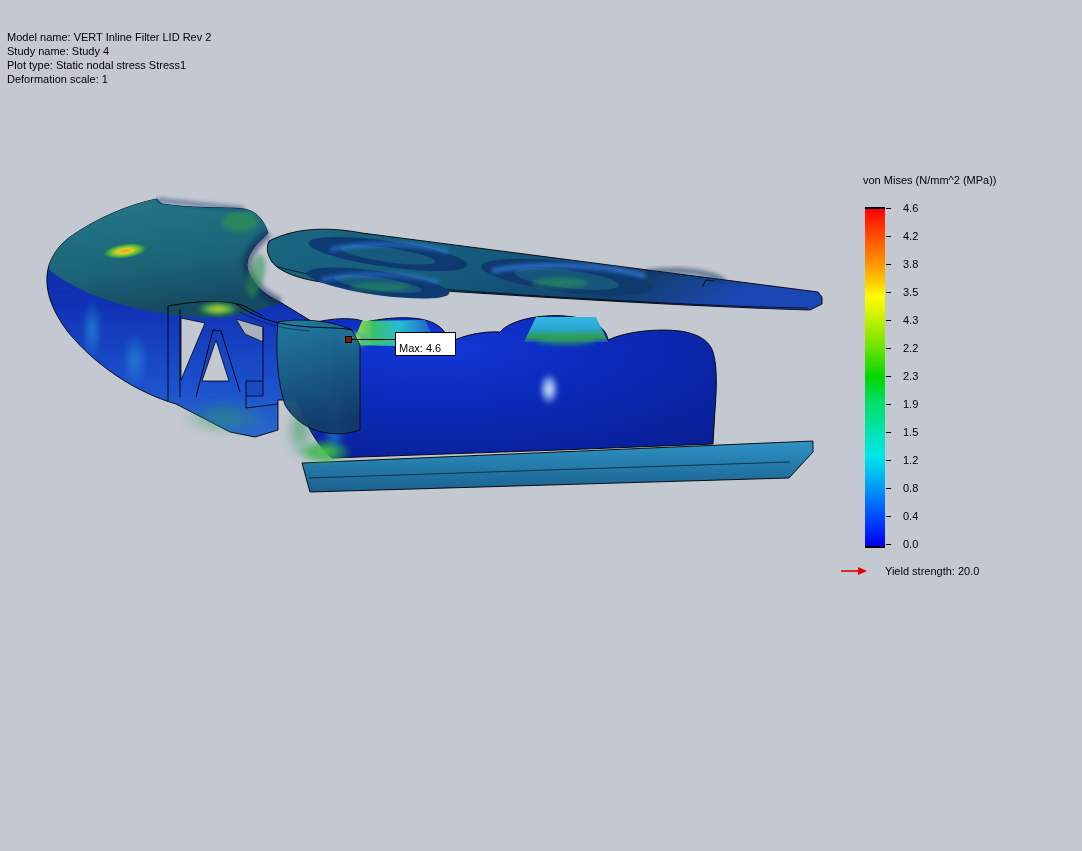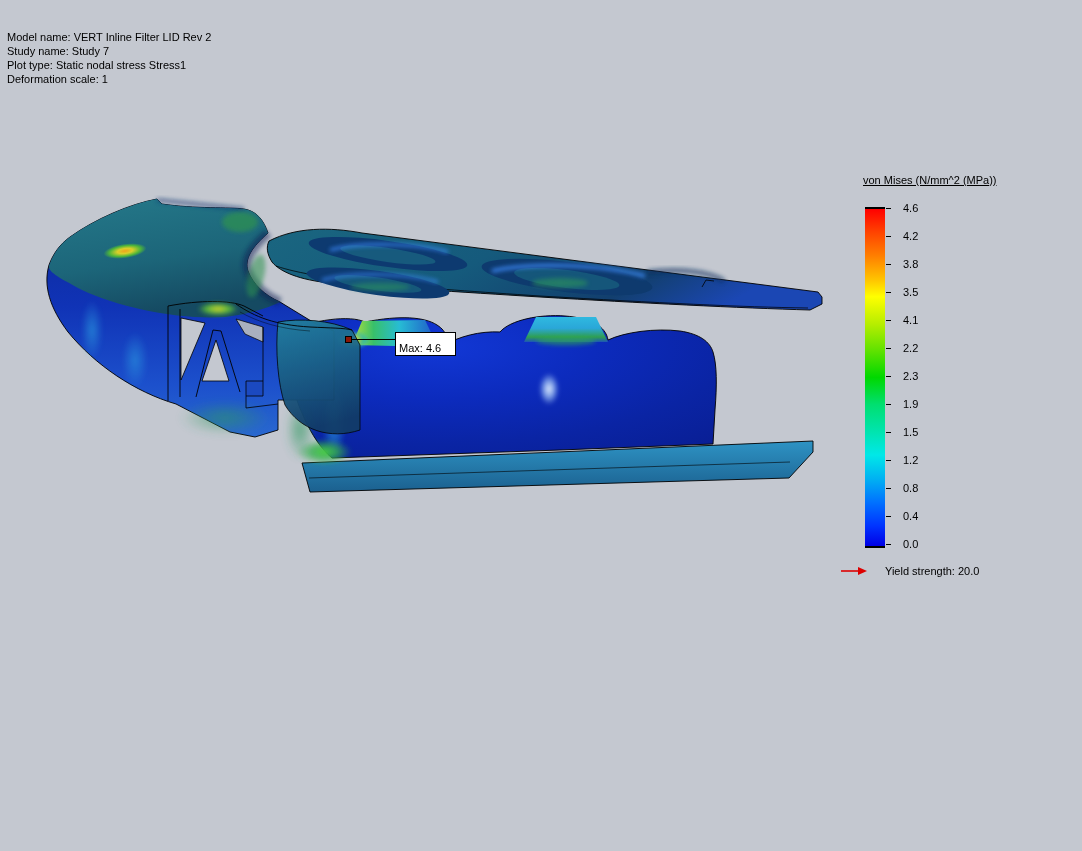--- a/index.html
+++ b/index.html
@@ -13,21 +13,21 @@
   
   .model-svg{position:absolute;left:0;top:0;width:1082px;height:851px;}
 
   
   .max-marker{position:absolute;left:345px;top:336px;width:7px;height:7px;background:#8a1606;border:1px solid #000;box-sizing:border-box;}
   .max-leader{position:absolute;left:351px;top:339px;width:45px;height:1px;background:#000;}
   .max-box{position:absolute;left:395px;top:332px;width:56px;height:14px;background:#fff;border:1px solid #000;
            font-size:11px;line-height:14px;padding:8px 0 0 3px;white-space:nowrap;}
 
   
-  .legend-title{position:absolute;left:863px;top:174px;font-size:11px;white-space:nowrap;text-decoration:underline;}
+  .legend-title{position:absolute;left:863px;top:174px;font-size:11px;white-space:nowrap;}
   .legend-bar{position:absolute;left:865px;top:207px;width:20px;height:337px;
       border-top:2px solid #000;border-bottom:2px solid #000;
       background:linear-gradient(to bottom,
         #ff0000 0%, #ff4400 7%, #ff8000 14%, #ffc400 21%, #ffff00 26%,
         #b8ee00 34%, #60e200 42%, #00d800 50%, #00df70 58%, #00e4ae 66%,
         #00e8e8 73%, #00b2f2 80%, #0072ff 87%, #0034ff 94%, #0000e6 100%);}
   .legend-ticks{position:absolute;left:886px;top:202px;height:349px;display:flex;flex-direction:column;justify-content:space-between;}
   .tick-row{display:flex;align-items:center;height:13px;}
   .tick-dash{display:inline-block;width:5px;height:1px;background:#000;margin-right:3px;}
   .tick-label{font-size:11px;line-height:13px;margin-left:9px;}
@@ -216,21 +216,21 @@
       <path d="M 196,397 L 213,330 L 221,331 L 240,392" stroke="#000" stroke-width="0.9" fill="none"></path>
       <path d="M 246,381 L 263,381 L 263,396 L 246,396 Z" fill="#1b49c0" stroke="#000" stroke-width="0.8"></path>
       <path d="M 263,327 L 263,381 M 246,396 L 246,408 L 278,404" stroke="#000" stroke-width="0.8" fill="none"></path>
       <path d="M 236,304 C 255,317 275,325 310,327 C 330,328 345,328 352,330" stroke="#000" stroke-width="0.9" fill="none"></path>
       <path d="M 240,312 C 258,322 280,329 310,331" stroke="#000" stroke-width="0.6" opacity="0.7" fill="none"></path>
     </g>
   </svg>
 
   <div class="info-block">
     <div>Model name: VERT Inline Filter LID Rev 2</div>
-    <div>Study name: Study 7</div>
+    <div>Study name: Study 4</div>
     <div>Plot type: Static nodal stress Stress1</div>
     <div>Deformation scale: 1</div>
   </div>
 
   <div class="max-marker"></div>
   <div class="max-leader"></div>
   <div class="max-box">Max: 4.6</div>
 
   <div class="legend-title">von Mises (N/mm^2 (MPa))</div>
   <div class="legend-bar"></div>
@@ -246,21 +246,21 @@
     <div class="tick-row">
         <span class="tick-dash"></span>
         <span class="tick-label">3.8</span>
       </div>
     <div class="tick-row">
         <span class="tick-dash"></span>
         <span class="tick-label">3.5</span>
       </div>
     <div class="tick-row">
         <span class="tick-dash"></span>
-        <span class="tick-label">4.1</span>
+        <span class="tick-label">4.3</span>
       </div>
     <div class="tick-row">
         <span class="tick-dash"></span>
         <span class="tick-label">2.2</span>
       </div>
     <div class="tick-row">
         <span class="tick-dash"></span>
         <span class="tick-label">2.3</span>
       </div>
     <div class="tick-row">

